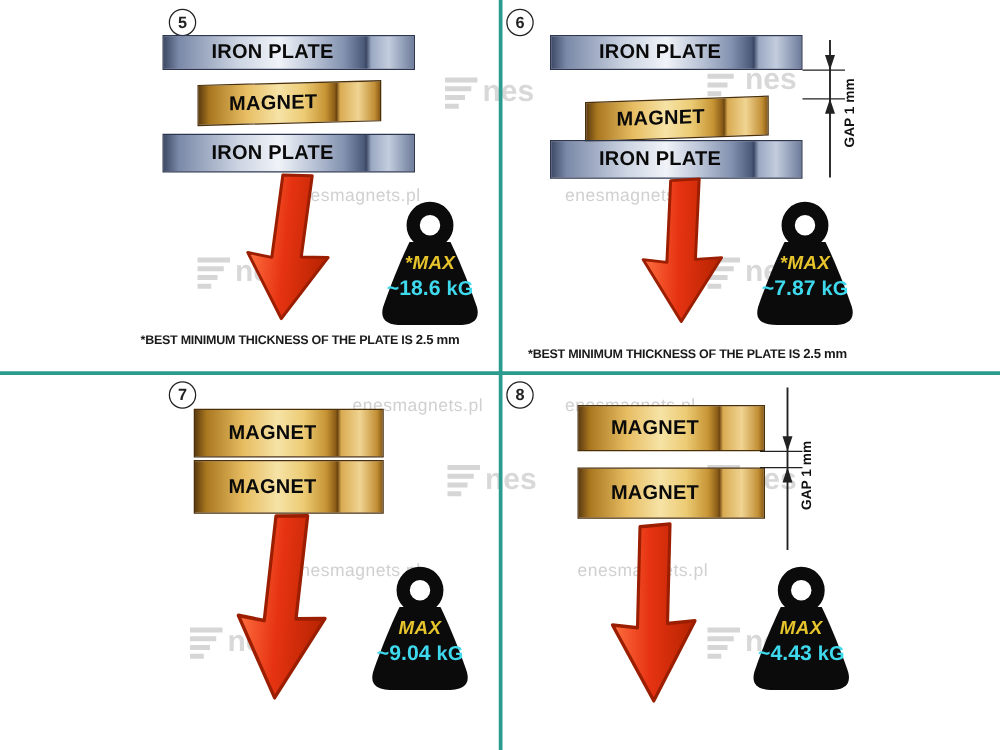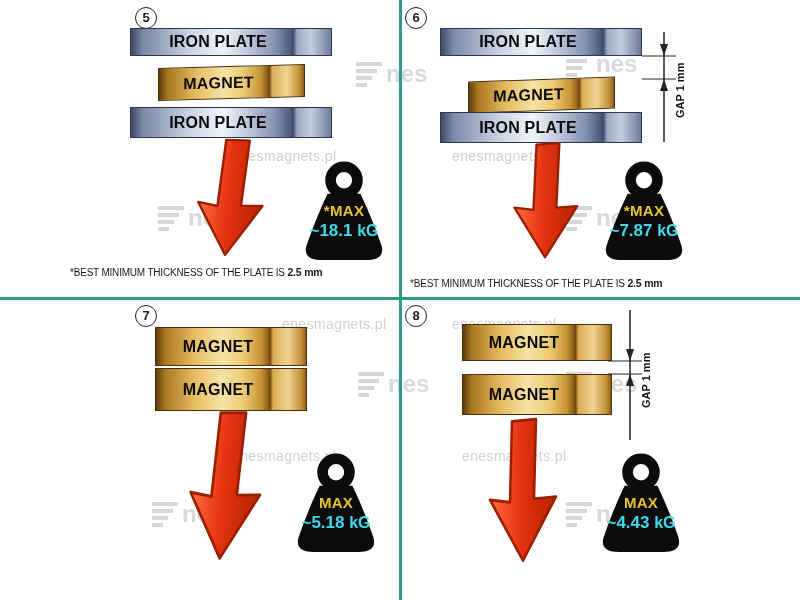--- a/index.html
+++ b/index.html
@@ -21,26 +21,26 @@
         border-color:#4a2f08;}
   .skew1{transform:skewY(-1.5deg);}
   .skew2{transform:skewY(-2deg);}
 
   .arrow{position:absolute;}
   .arrow svg{width:100%;height:100%;overflow:visible;}
 
   .weight{position:absolute;}
   .weight svg{width:100%;height:100%;}
   .weight .wmax{position:absolute;left:0;top:41%;width:100%;text-align:center;
-        color:var(--max-label,#e7c42c);font-weight:700;font-size:15px;letter-spacing:.3px;}
+        color:var(--max-label,#e7c42c);font-weight:700;font-size:15px;letter-spacing:.3px;font-style:italic;}
   .weight .wval{position:absolute;left:0;top:60%;width:100%;text-align:center;
         color:var(--value,#3fd9ee);font-weight:700;font-size:17px;}
   .weight .unit{font-size:16px;}
 
-  .footnote{position:absolute;font-size:10px;font-weight:400;color:#1a1a1a;letter-spacing:-0.2px;}
+  .footnote{position:absolute;font-size:10px;font-weight:700;color:#1a1a1a;text-align:center;letter-spacing:-0.2px;}
   .footnote b{font-size:10.5px;}
 
   .gapdim{position:absolute;}
   .gaptext{position:absolute;writing-mode:vertical-rl;transform:rotate(180deg);
         font-size:11px;font-weight:700;color:#111;white-space:nowrap;text-align:center;}
 
   .wm{position:absolute;font-size:14px;color:var(--watermark,#d0d0d0);letter-spacing:.4px;}
   .logo{position:absolute;display:flex;align-items:flex-start;gap:4px;opacity:.85;}
   .logo .bars{display:flex;flex-direction:column;gap:3px;}
   .logo .bars i{display:block;height:4px;background:#d0d0d0;}
@@ -163,21 +163,21 @@
       <svg viewBox="0 0 80 130" preserveAspectRatio="none">
         <path d="M29,3 L53,1 L51,72 L73,70 L40,127 L7,73 L27,75 Z" fill="url(#ag)" stroke="#9b1e00" stroke-width="2.5" stroke-linejoin="round"></path>
       </svg>
     </div>
     <div class="weight" style="left:300px;top:160px;width:88px;height:102px;">
       <svg viewBox="0 0 90 106">
         <circle cx="45" cy="21" r="14" fill="none" stroke="#0b0b0b" stroke-width="11"></circle>
         <path d="M28,35 L62,35 C70,51 80,77 84,89 C87,100 80,104 68,104 L22,104 C10,104 3,100 6,89 C10,77 20,51 28,35 Z" fill="#0b0b0b"></path>
       </svg>
       <div class="wmax">*MAX</div>
-      <div class="wval"><span>~18.1</span> <span class="unit">kG</span></div>
+      <div class="wval"><span>~18.6</span> <span class="unit">kG</span></div>
     </div>
     <div class="footnote" style="left:70px;top:266px;width:340px;"><span>*BEST MINIMUM THICKNESS OF THE PLATE IS </span><b>2.5 mm</b></div>
   </div>
 
   <div>
     <div class="numbadge" style="left:405px;top:7px;">6</div>
     <div class="layer iron" style="left:440px;top:28px;width:202px;height:28px;">
       <span class="lbl">IRON PLATE</span>
     </div>
     <div class="layer magnet skew2" style="left:468px;top:79px;width:147px;height:32px;">
@@ -224,21 +224,21 @@
       <svg viewBox="0 0 80 130" preserveAspectRatio="none">
         <path d="M29,3 L53,1 L51,72 L73,70 L40,127 L7,73 L27,75 Z" fill="url(#ag)" stroke="#9b1e00" stroke-width="2.5" stroke-linejoin="round"></path>
       </svg>
     </div>
     <div class="weight" style="left:292px;top:452px;width:88px;height:102px;">
       <svg viewBox="0 0 90 106">
         <circle cx="45" cy="21" r="14" fill="none" stroke="#0b0b0b" stroke-width="11"></circle>
         <path d="M28,35 L62,35 C70,51 80,77 84,89 C87,100 80,104 68,104 L22,104 C10,104 3,100 6,89 C10,77 20,51 28,35 Z" fill="#0b0b0b"></path>
       </svg>
       <div class="wmax">MAX</div>
-      <div class="wval"><span>~5.18</span> <span class="unit">kG</span></div>
+      <div class="wval"><span>~9.04</span> <span class="unit">kG</span></div>
     </div>
   </div>
 
   <div>
     <div class="numbadge" style="left:405px;top:305px;">8</div>
     <div class="layer magnet" style="left:462px;top:324px;width:150px;height:37px;">
       <span class="lbl">MAGNET</span>
     </div>
     <div class="layer magnet" style="left:462px;top:374px;width:150px;height:41px;">
       <span class="lbl">MAGNET</span>

